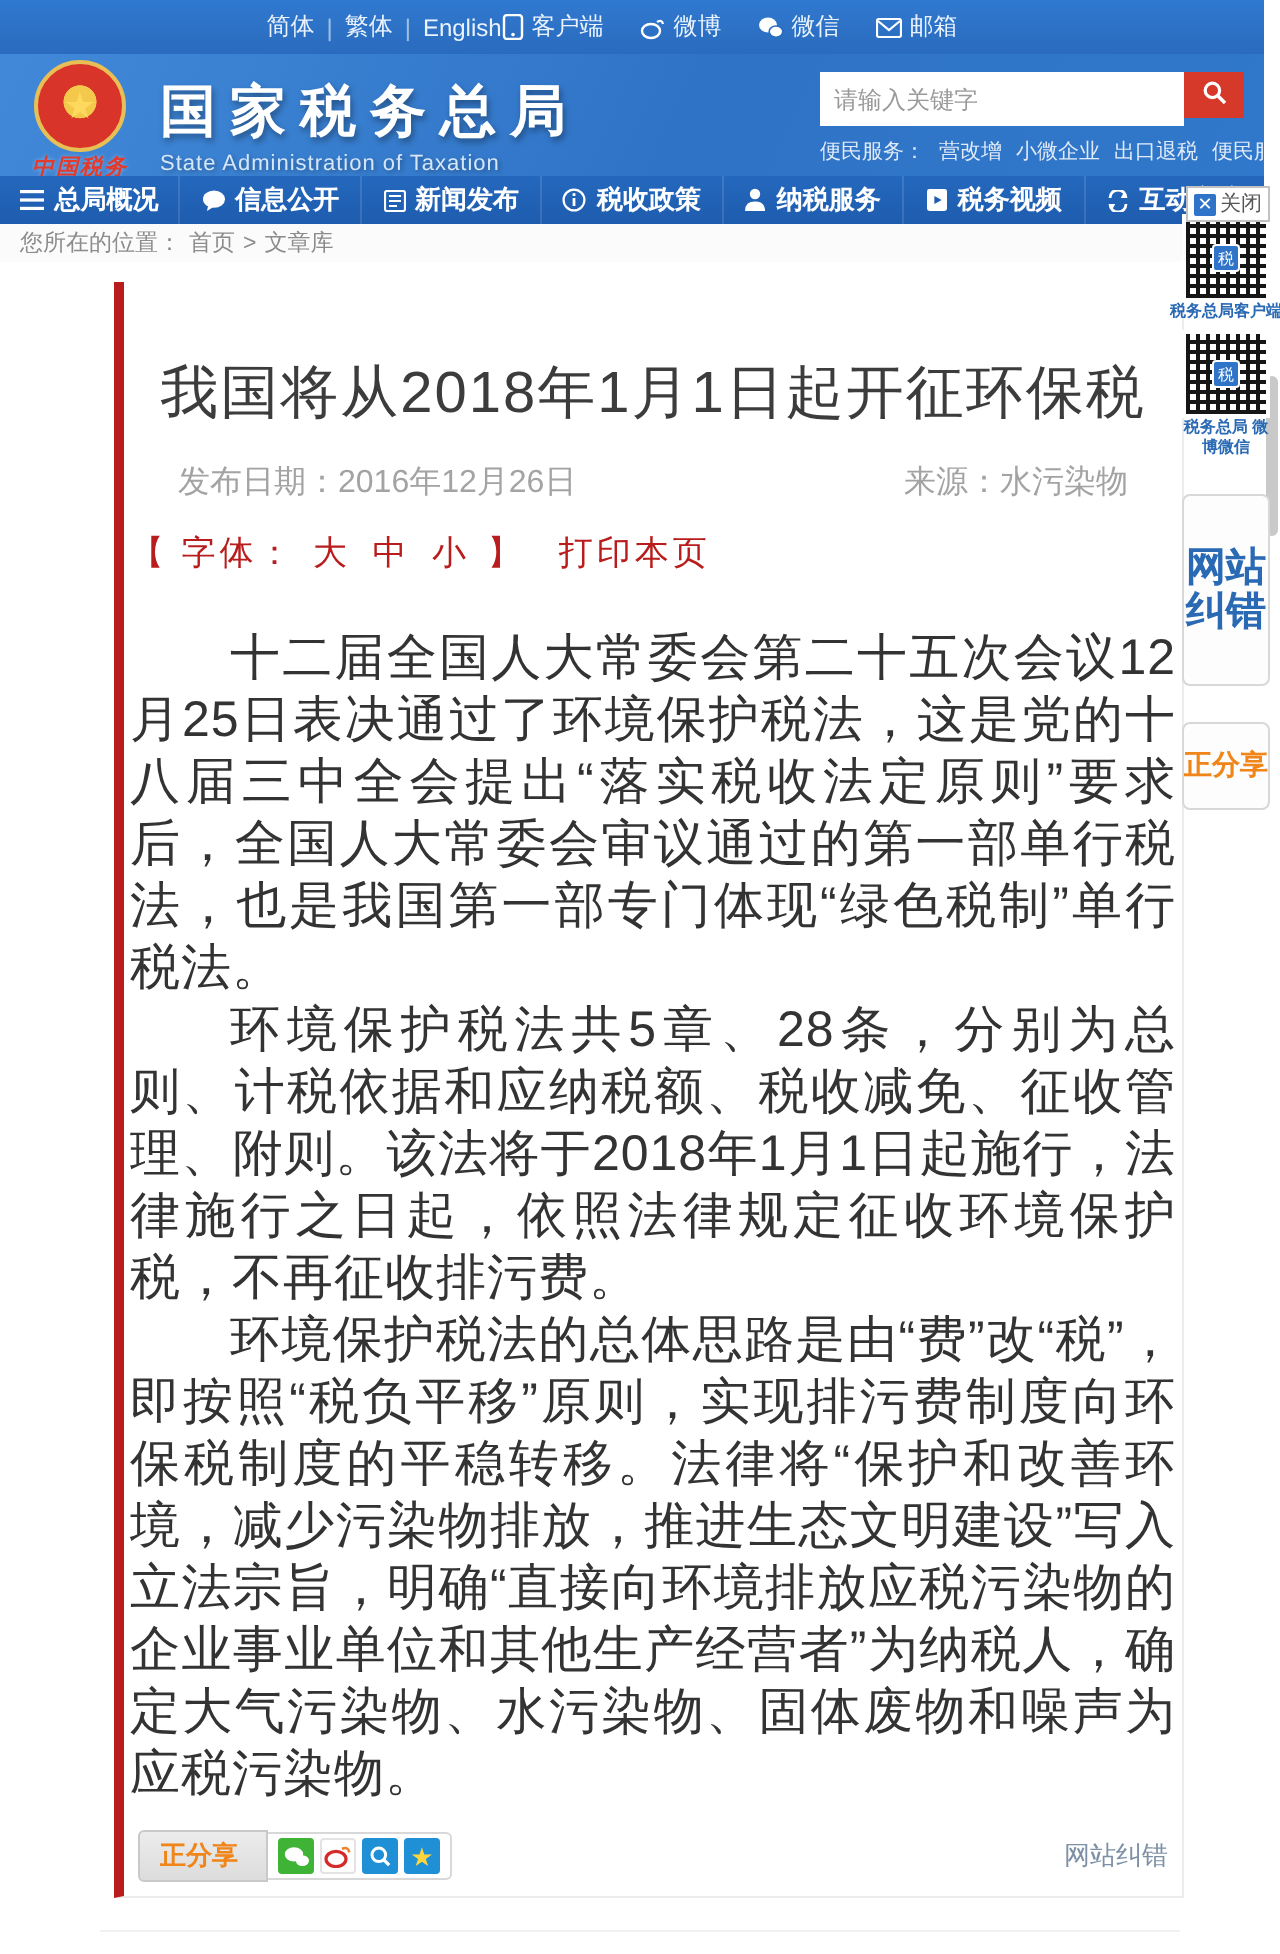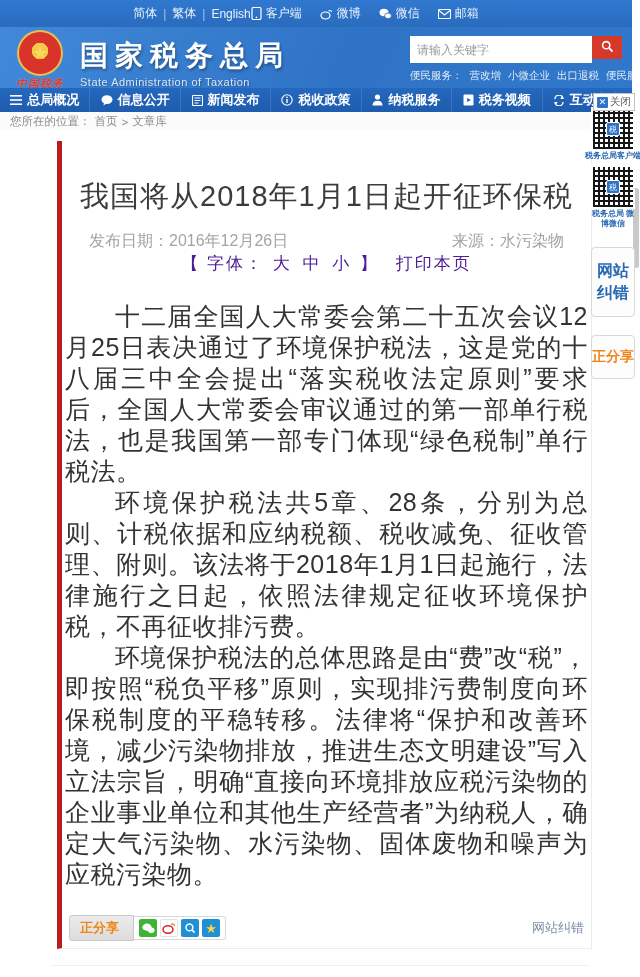--- a/index.html
+++ b/index.html
@@ -43,21 +43,21 @@
   .nav-item svg { display:block; }
 
   
   .breadcrumb { width:632px; height:19px; background:#fbfbfb; display:flex; align-items:center; font-size:11.5px; color:#8c8c8c; padding-left:10px; gap:4px; }
   .crumb { cursor:pointer; }
 
   
   .article { margin:10px 48px 0 57px; min-height:808px; border-left:5px solid #b91c1c; border-right:1px solid #ececec; border-bottom:1px solid #ececec; display:flex; flex-direction:column; padding:0 3px; }
   .article-title { margin-top:36px; text-align:center; font-size:29px; font-weight:500; color:#3c3c3c; letter-spacing:1px; }
   .article-meta { margin-top:14px; display:flex; justify-content:space-between; padding:0 24px; font-size:16px; color:#a3a3a3; }
-  .article-controls { margin-top:0; text-align:center; font-size:17px; color:#4c1d95; letter-spacing:2px; }
+  .article-controls { margin-top:13px; font-size:17px; color:#b91c1c; letter-spacing:2px; }
   .font-size-link { cursor:pointer; margin:0 2px; }
   .print-link { cursor:pointer; margin-left:10px; }
   .article-body { margin-top:26px; }
   .article-body p { font-size:25px; line-height:31px; color:#333; text-align:justify; text-indent:2em; letter-spacing:.5px; }
 
   
   .share-row { margin-top:auto; display:flex; justify-content:space-between; align-items:center; padding:0 4px 8px 4px; }
   .share-widget { display:flex; align-items:center; height:24px; }
   .share-pill { background:linear-gradient(180deg,#ececec,#dcdcdc); border:1px solid #c9c9c9; border-radius:3px 0 0 3px; color:#f08519; font-weight:bold; font-size:13px; padding:3px 14px 3px 10px; }
   .share-icons { display:flex; align-items:center; gap:3px; background:#fff; border:1px solid #d8d8d8; border-left:none; border-radius:0 3px 3px 0; padding:2px 5px; height:24px; }
@@ -72,21 +72,21 @@
 
   
   .close-chip { position:absolute; top:93px; right:5px; z-index:60; background:#fff; border:1px solid #c2c2c2; display:flex; align-items:center; gap:2px; font-size:10.5px; color:#555; padding:1px 3px; cursor:pointer; }
   .close-box { width:11px; height:11px; background:#2f74c8; color:#fff; font-size:9px; line-height:11px; text-align:center; border-radius:1px; }
   .side-widget { position:absolute; top:109px; right:3px; width:48px; z-index:55; display:flex; flex-direction:column; align-items:center; }
   .qr { position:relative; width:40px; height:40px; background:repeating-linear-gradient(90deg,#161616 0 2px,transparent 2px 5px),repeating-linear-gradient(0deg,#161616 0 2px,#fff 2px 5px); outline:2px solid #fff; }
   .qr-center { position:absolute; inset:0; margin:auto; width:14px; height:14px; background:#2f74c8; border:1px solid #fff; border-radius:2px; color:#fff; font-size:8px; line-height:13px; text-align:center; }
   .qr-caption { margin:2px 0 6px; color:#2a6ab5; font-size:8px; font-weight:bold; text-align:center; line-height:10px; white-space:nowrap; }
   .qr-caption.two-line { white-space:normal; width:44px; }
   .side-btn { width:44px; background:#fdfdfd; border:1px solid #d8d8d8; border-radius:4px; text-align:center; cursor:pointer; }
-  .side-btn-correct { margin-top:12px; padding:12px 0; color:#2a6ab5; font-size:16px; font-weight:bold; line-height:22px; }
+  .side-btn-correct { margin-top:12px; padding:25px 0; color:#2a6ab5; font-size:20px; font-weight:bold; line-height:22px; }
   .side-btn-share { margin-top:18px; padding:12px 0; color:#f08519; font-size:14px; font-weight:bold; }
 </style>
 </head>
 <body>
 
 <div id="page">
 
   <div class="scroll-gutter">
     <div class="scroll-thumb"></div>
   </div>

